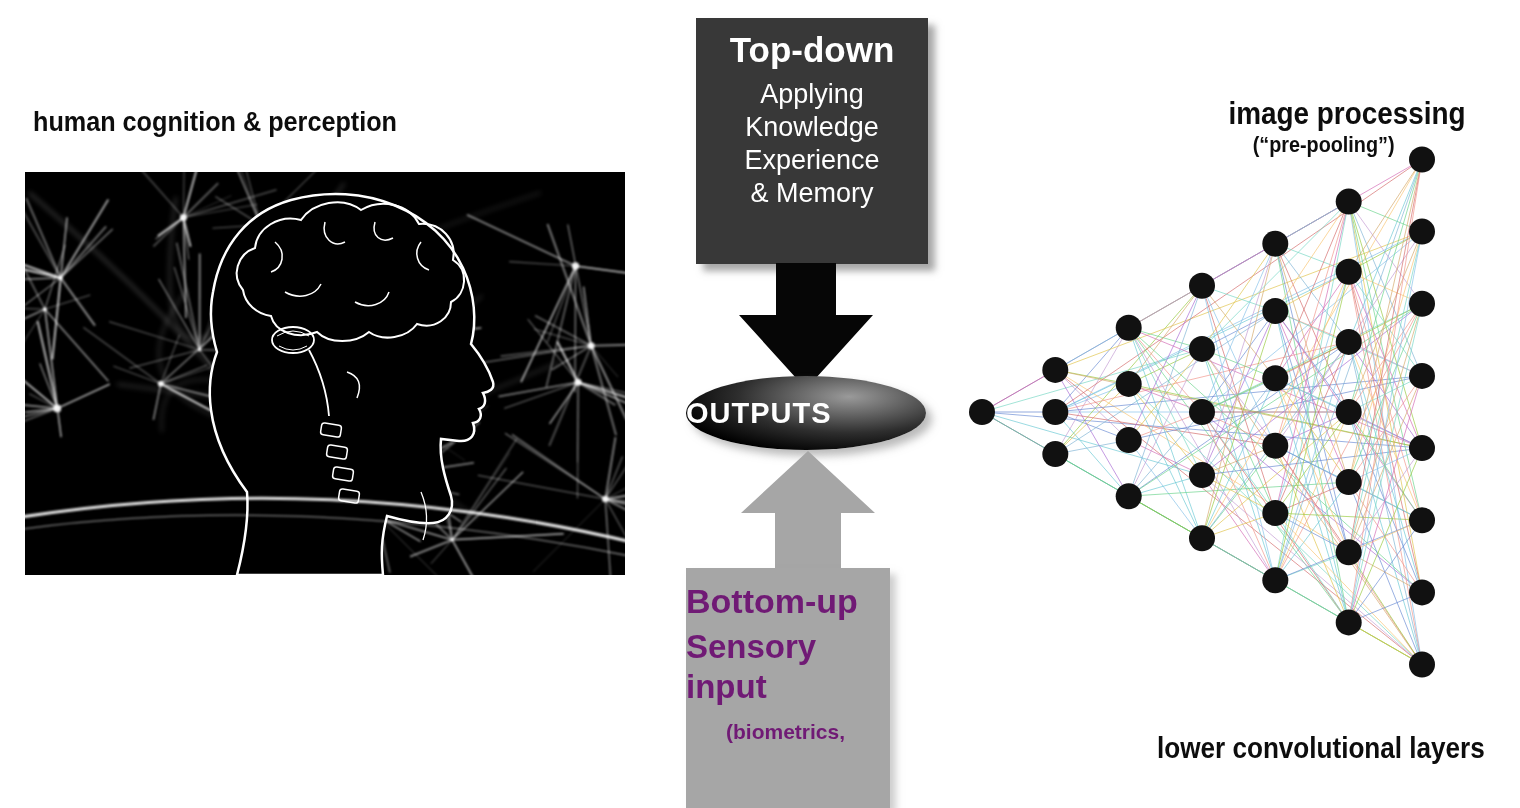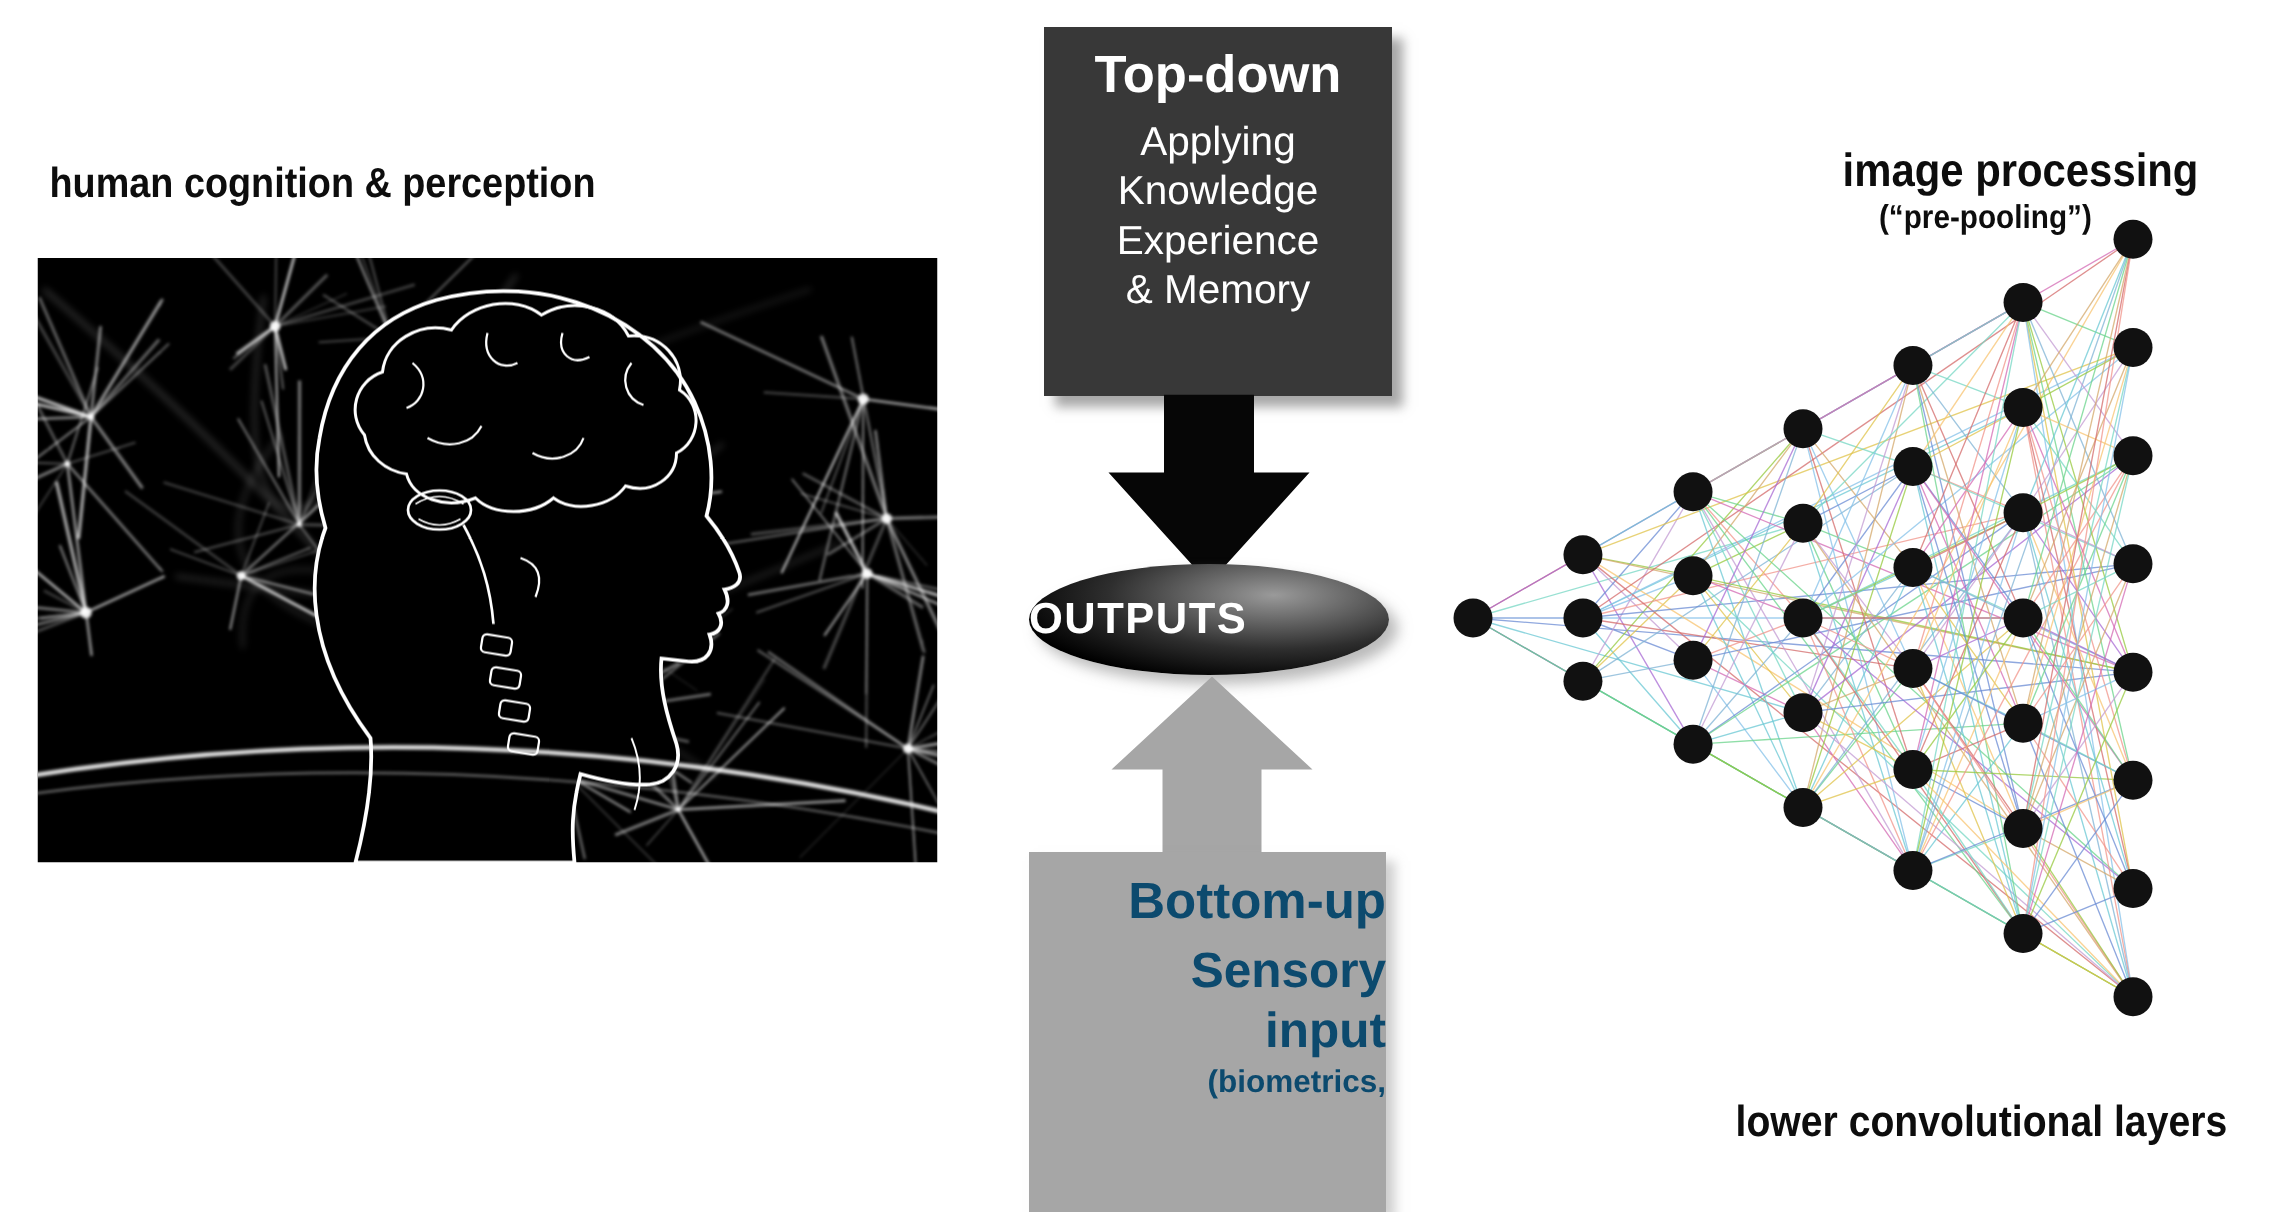--- a/index.html
+++ b/index.html
@@ -20,26 +20,26 @@
 
   .down-arrow-svg { position:absolute; left:733px; top:263px; }
   .up-arrow-svg   { position:absolute; left:735px; top:451px; }
 
   .outputs-ellipse { position:absolute; left:686px; top:376px; width:240px; height:74px;
                      border-radius:50%; display:flex; align-items:center; 
                      background:radial-gradient(ellipse at 68% 28%, #9a9a9a 0%, #2e2e2e 48%, #000 78%);
                      color:#fff; font-size:29px; font-weight:bold; letter-spacing:1px;
                      box-shadow:6px 6px 9px rgba(140,140,140,.6); }
 
-  .bottomup-box { position:absolute; left:686px; top:568px; width:238px; height:240px;
-                  background:#a6a6a6; color:#0c4a6e; text-align:right; padding-top:14px;
+  .bottomup-box { position:absolute; left:686px; top:568px; width:204px; height:240px;
+                  background:#a6a6a6; color:#701a75; text-align:left; padding-top:14px;
                   box-shadow:6px 6px 7px rgba(160,160,160,.5); }
   .bottomup-box .title { font-size:34px; font-weight:bold; margin-bottom:6px; }
   .bottomup-box .line  { font-size:33px; font-weight:bold; line-height:1.22; }
-  .bottomup-box .note  { font-size:21px; font-weight:bold; line-height:1.18; margin-top:2px; }
+  .bottomup-box .note  { font-size:21px; font-weight:bold; line-height:1.18; margin-top:12px;padding-left:40px; }
 
   
   .img-proc { position:absolute; left:1160px; top:64px; width:340px; text-align:center; color:#0d0d0d;margin-top:32px; }
   .img-proc .main { display:block; font-size:31px; font-weight:bold;
                     transform:scaleX(.9); transform-origin:right center; white-space:nowrap; }
   .img-proc .sub  { display:block; font-size:22px; font-weight:bold; padding-right:52px;
                     transform:scaleX(.9); transform-origin:right center; white-space:nowrap; }
   .network-svg { position:absolute; left:960px; top:140px; }
   .lower-label { position:absolute; left:1157px; top:732px; font-size:29px; font-weight:bold;
                  color:#0d0d0d; white-space:nowrap; transform:scaleX(.9); transform-origin:left center; }

